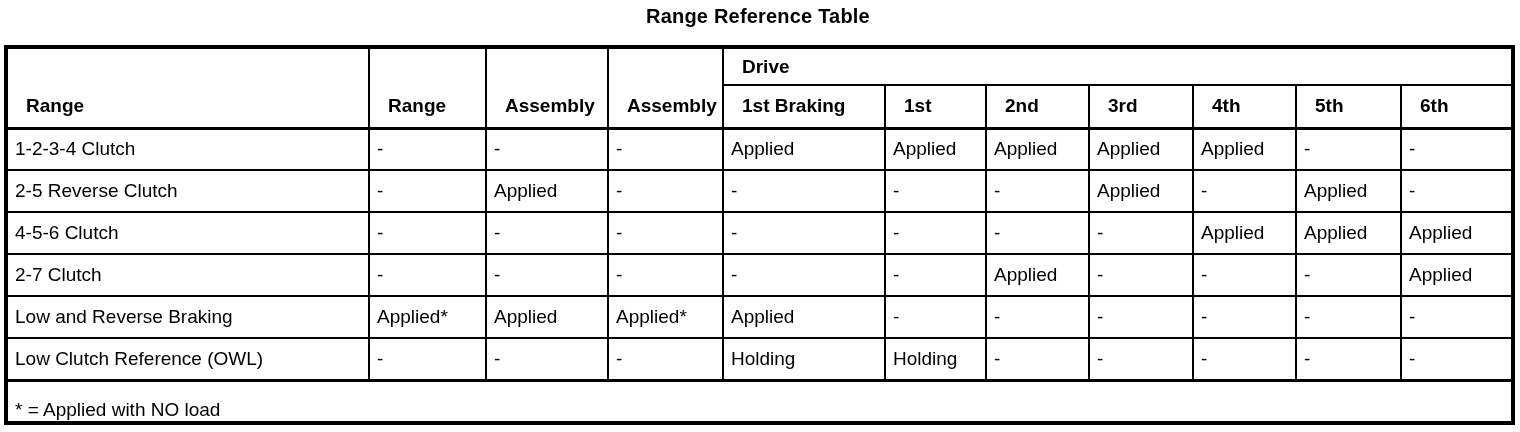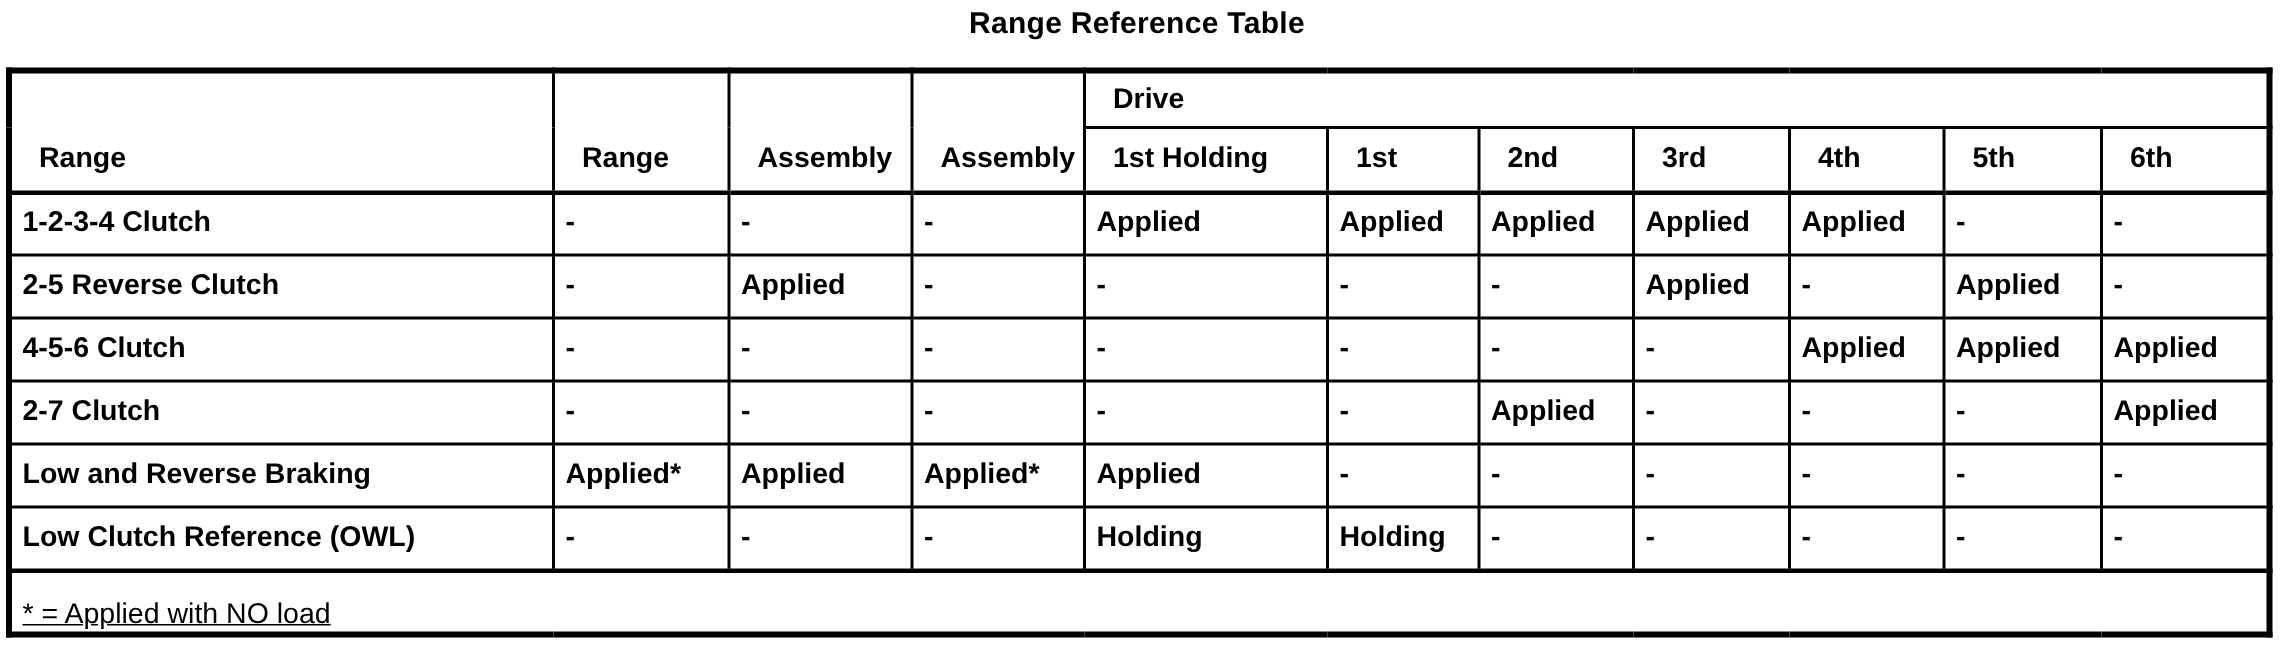--- a/index.html
+++ b/index.html
@@ -52,33 +52,32 @@
     padding-bottom: 10px;
     border-bottom-width: 3px;
   }
   thead th.drive-group {
     vertical-align: middle;
   }
   thead tr.sub-row th {
     vertical-align: middle;
     border-bottom-width: 3px;
   }
-  tbody tr { height: 42px; font-weight: bold; }
+  tbody tr { height: 42px; }
   tbody td {
     text-align: left;
     vertical-align: middle;
     padding: 0 4px 0 7px;
   }
   tfoot tr { height: 43px; }
   tfoot td.footnote {
     text-align: left;
     vertical-align: middle;
     padding: 17px 4px 0 7px;
     border-top-width: 3px;
-    text-decoration: underline;
   }
 </style>
 </head>
 <body>
 
 <div class="page-title">Range Reference Table</div>
 
 <table class="ref-table">
   <colgroup>
     <col style="width:363px">
@@ -95,21 +94,21 @@
   </colgroup>
   <thead>
     <tr class="group-row">
       <th rowspan="2" class="span-two">Range</th>
       <th rowspan="2" class="span-two">Range</th>
       <th rowspan="2" class="span-two">Assembly</th>
       <th rowspan="2" class="span-two">Assembly</th>
       <th colspan="7" class="drive-group">Drive</th>
     </tr>
     <tr class="sub-row">
-      <th>1st Holding</th>
+      <th>1st Braking</th>
       <th>1st</th>
       <th>2nd</th>
       <th>3rd</th>
       <th>4th</th>
       <th>5th</th>
       <th>6th</th>
     </tr>
   </thead>
   <tbody>
       <tr>

